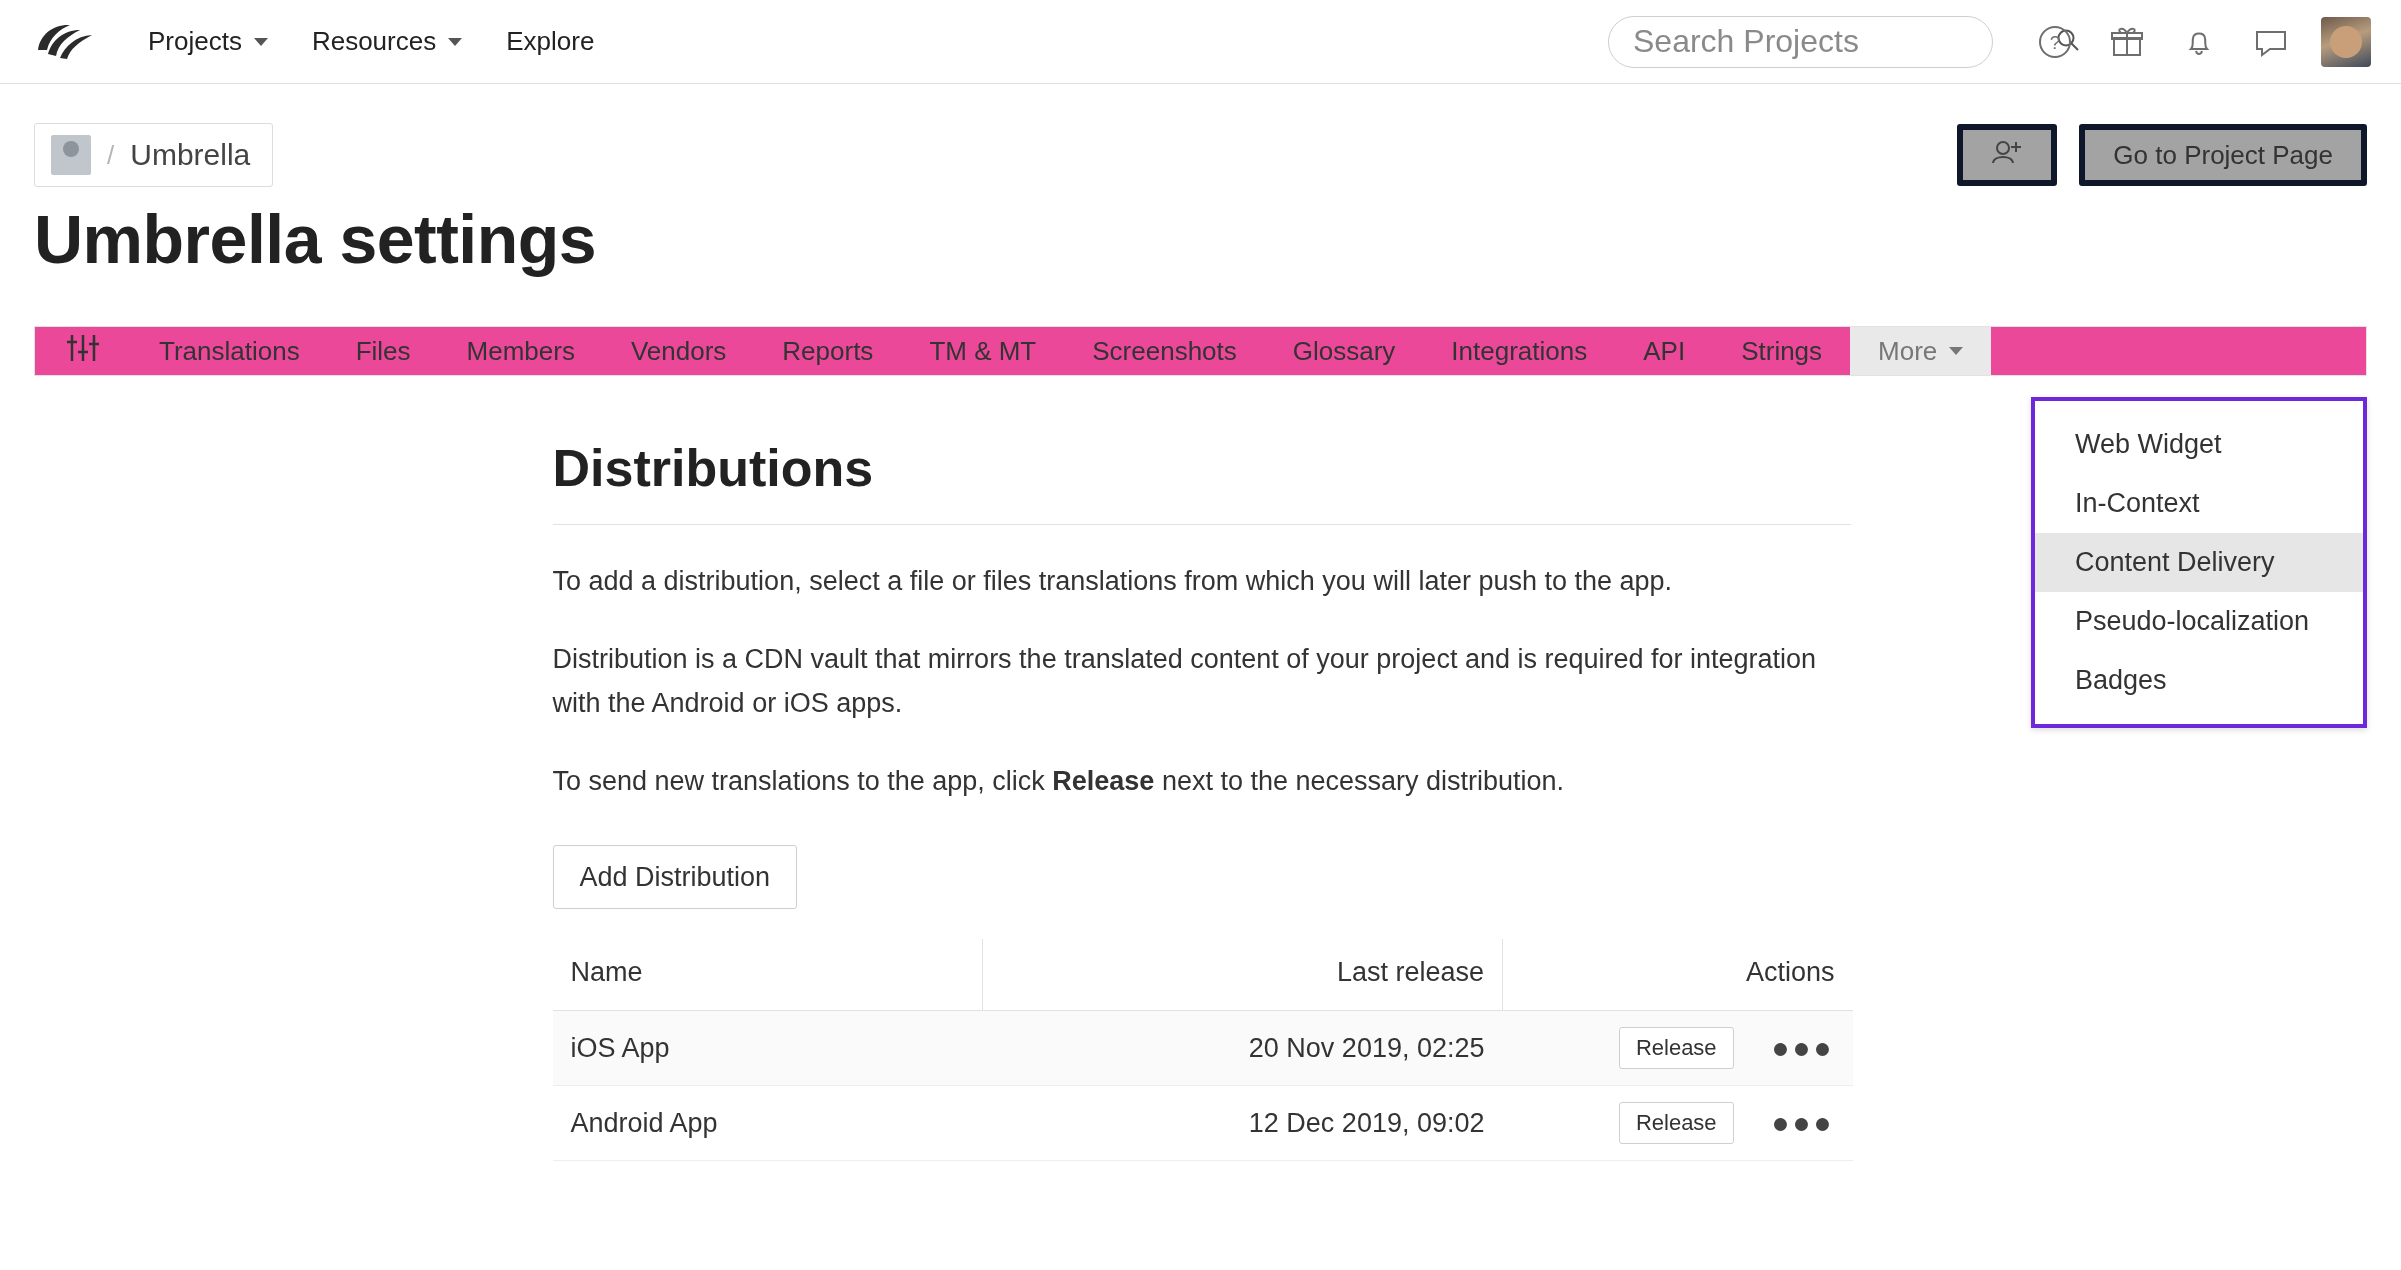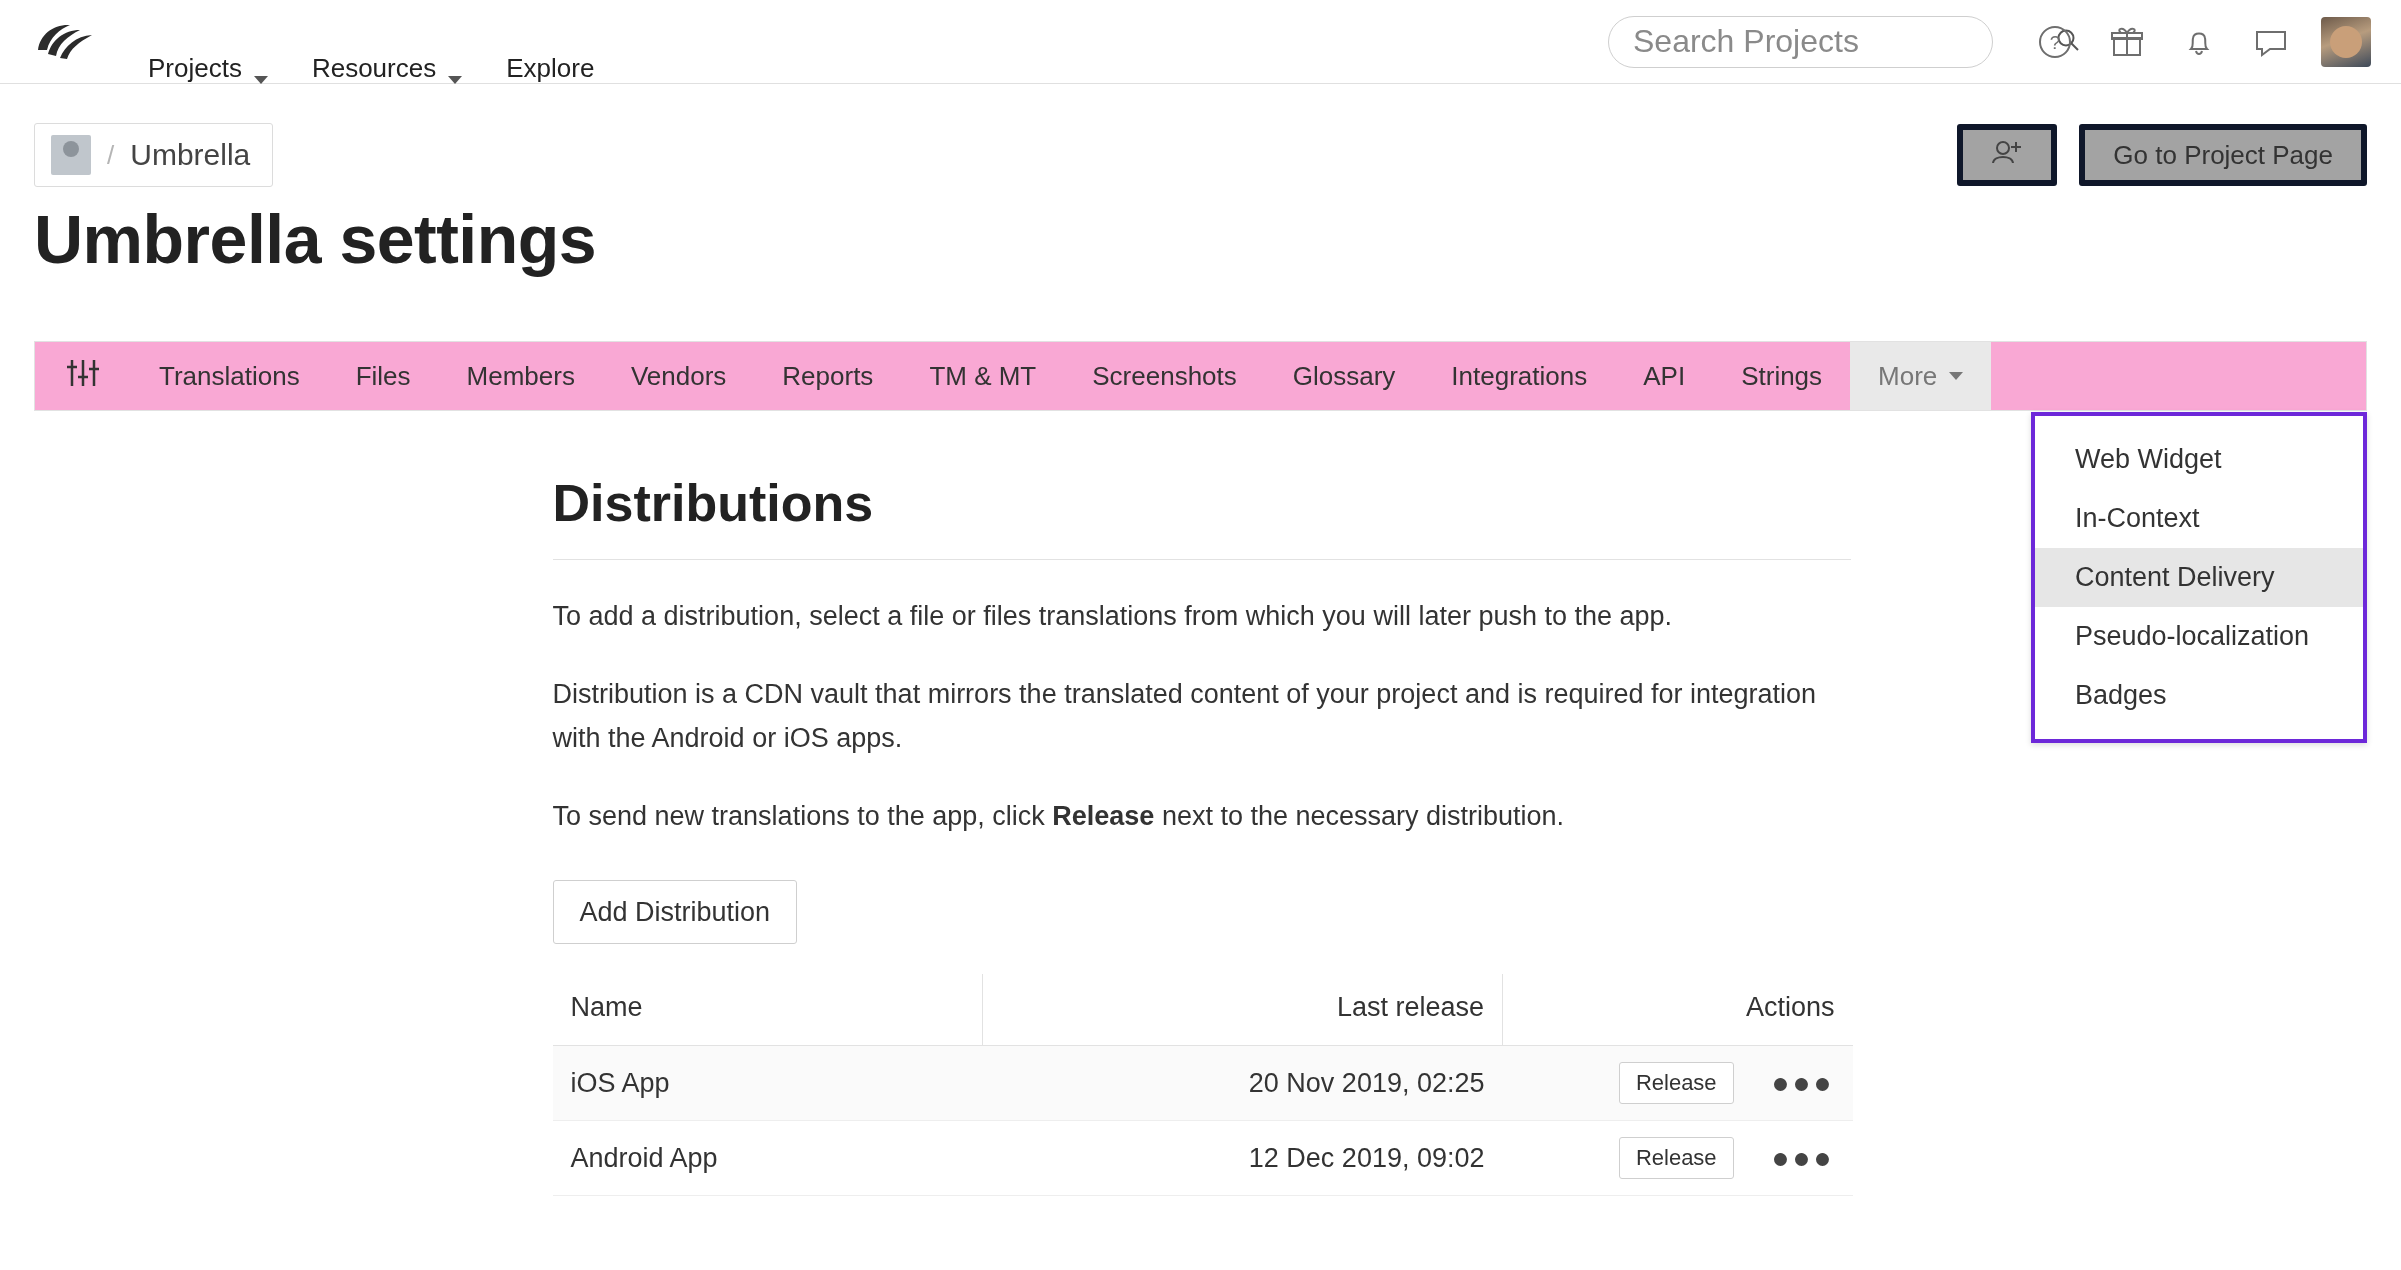--- a/index.html
+++ b/index.html
@@ -24,21 +24,21 @@
   }
   .logo {
     width: 62px; height: 44px;
     display: flex; align-items: center; justify-content: center;
     margin-right: 30px;
   }
   .nav-item {
     font-size: 26px;
     color: #222;
     padding: 0 22px;
-    display: flex; align-items: flex-end;
+    display: flex; align-items: center;
     height: 84px;
     cursor: pointer;
     white-space: nowrap;
   }
   .caret {
     display: inline-block;
     margin-left: 12px;
     width: 0; height: 0;
     border-left: 7px solid transparent;
     border-right: 7px solid transparent;
@@ -133,26 +133,26 @@
   .page-title {
     font-size: 68px;
     font-weight: bold;
     color: #222;
     padding: 10px 34px 0 34px;
     letter-spacing: -0.5px;
   }
 
   
   .tabs-wrap {
-    margin: 63px 34px 0 34px;
+    margin: 48px 34px 0 34px;
     border: 1px solid #e2e2e2;
-    height: 70px;
+    height: 50px;
     display: flex;
     align-items: stretch;
-    background: #f9a8d4;
+    background: #ec4899;
     position: relative;
   }
   .tab {
     display: flex; align-items: center;
     padding: 0 28px;
     font-size: 26px;
     color: #333;
     cursor: pointer;
     white-space: nowrap;
   }

